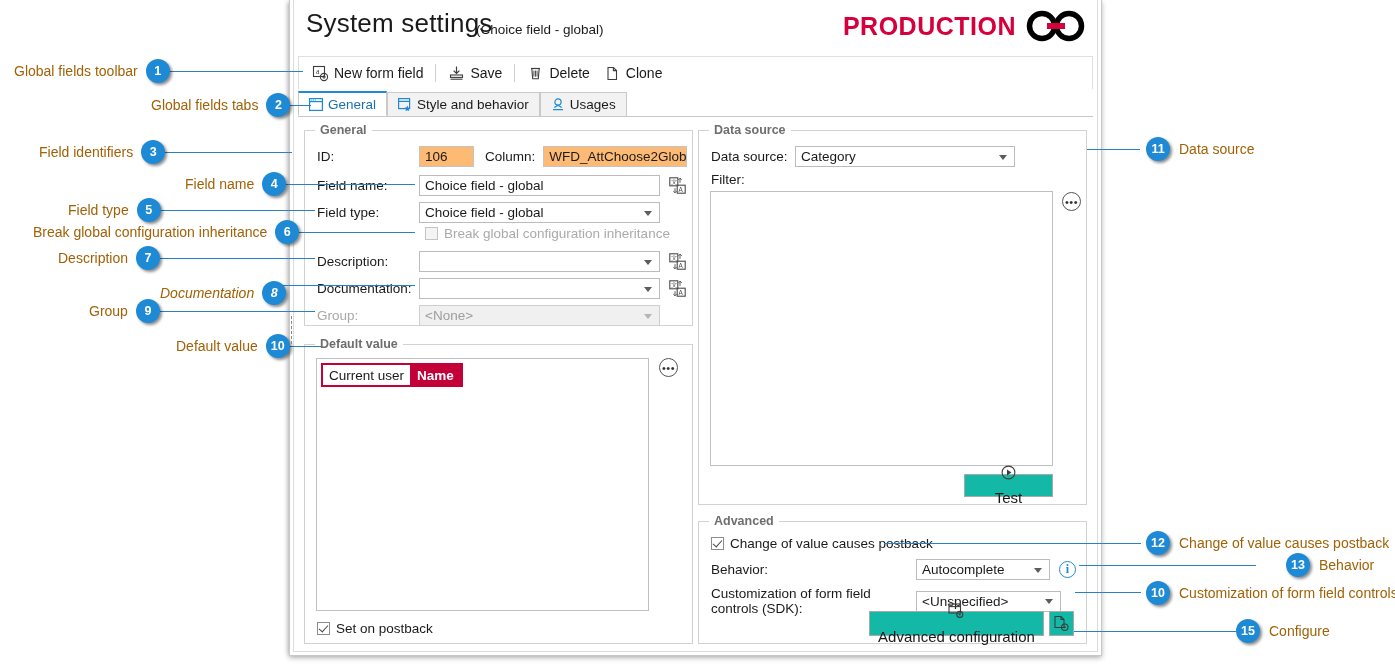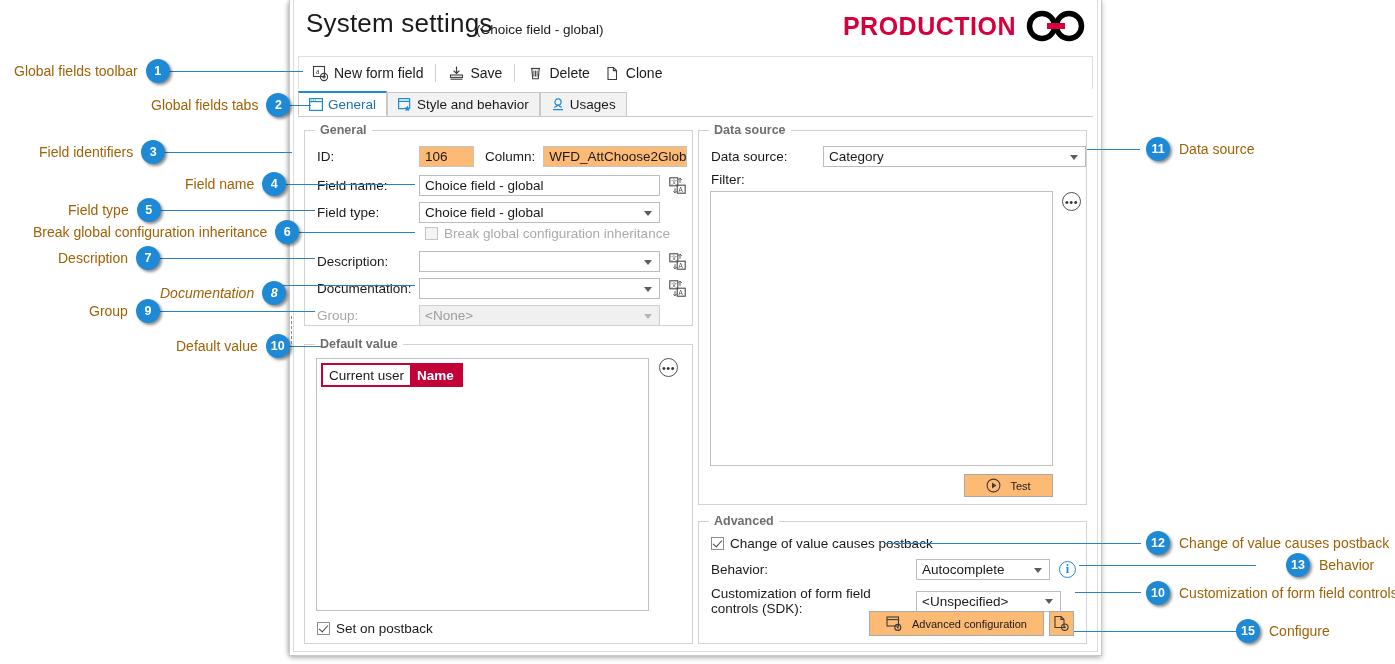--- a/index.html
+++ b/index.html
@@ -116,22 +116,22 @@
   }
 
   .tag{
     position:absolute;display:flex;align-items:stretch;border:2px solid #c40038;
     height:24px;box-sizing:border-box;background:#fff;
   }
   .tag .t1{padding:0 6px;font-size:13.5px;color:#1a1a1a;display:flex;align-items:center;}
   .tag .t2{padding:0 7px;font-size:13.5px;color:#fff;background:#c40038;display:flex;align-items:center;font-weight:bold;}
 
   .btn{
-    position:absolute;border:1px solid #a9a9a9;background:#fdba74;box-sizing:border-box;
-    display:flex;align-items:center;justify-content:center;gap:9px;font-size:11px;color:#1a1a1a;cursor:default;
+    position:absolute;border:1px solid #a9a9a9;background:#14b8a6;box-sizing:border-box;
+    display:flex;align-items:center;justify-content:center;gap:9px;font-size:15px;color:#1a1a1a;cursor:default;flex-direction:column;
   }
   .info-i{
     position:absolute;width:17px;height:17px;border-radius:50%;border:1.6px solid #1e8ad6;
     color:#1e8ad6;font-size:12px;font-weight:bold;display:flex;align-items:center;justify-content:center;
     font-family:"Liberation Serif",serif;box-sizing:border-box;
   }
   svg{display:block;}
 </style>
 </head>
 <body>
@@ -413,21 +413,21 @@
           <span>Set on postback</span>
         </span>
       </div>
     </div>
 
     <div class="grp" style="left:408px; top:130px; width:389px; height:375px;">
       <div class="glabel">Data source</div>
 
       <div class="row" style="left:12px; top:15px;">
         <span class="lbl" style="width:84px;">Data source:</span>
-        <span class="combo" style="width:263px;margin-left:28px;">
+        <span class="combo" style="width:220px;">
           <span>Category</span>
           <span class="arrow"></span>
         </span>
       </div>
 
       <div class="row" style="left:12px; top:41px;">
         <span class="lbl">Filter:</span>
       </div>
 
       <div class="whitebox" style="left:11px; top:60px; width:343px; height:275px;"></div>

